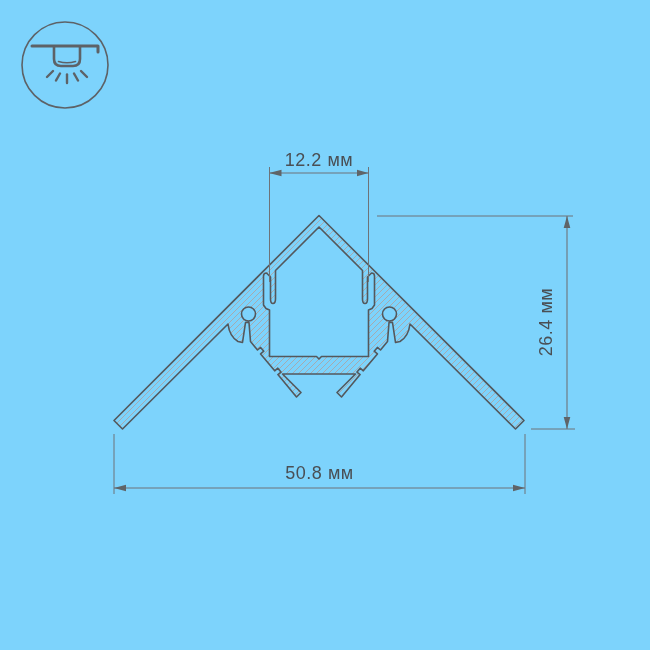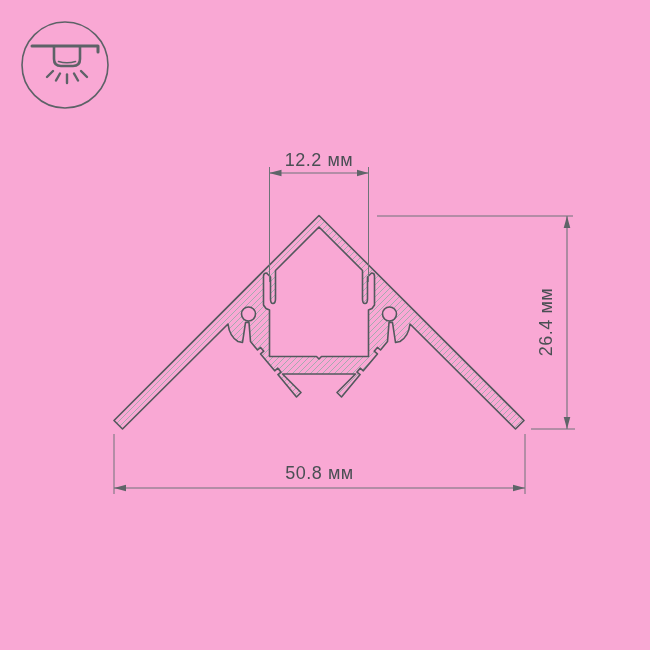--- a/index.html
+++ b/index.html
@@ -7,21 +7,21 @@
     padding: 0;
     background: #ffffff;
     width: 650px;
     height: 650px;
     font-family: "Liberation Sans", sans-serif;
   }
   .canvas {
     position: relative;
     width: 650px;
     height: 650px;
-    background: #f9a8d4;
+    background: #7dd3fc;
     overflow: hidden;
   }
   svg { display: block; }
   .dim-text {
     font-family: "Liberation Sans", sans-serif;
     font-size: 18px;
     letter-spacing: 0.5px;
     fill: #4a4f54;
   }
   .dim-line {

